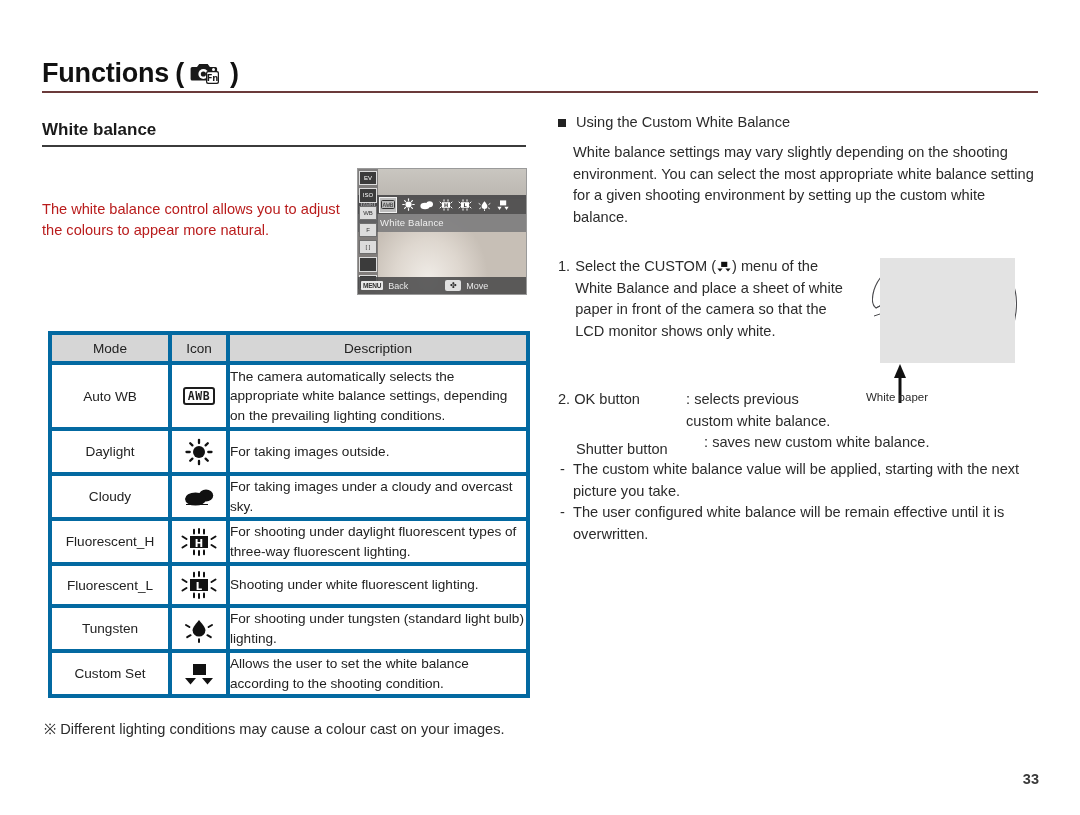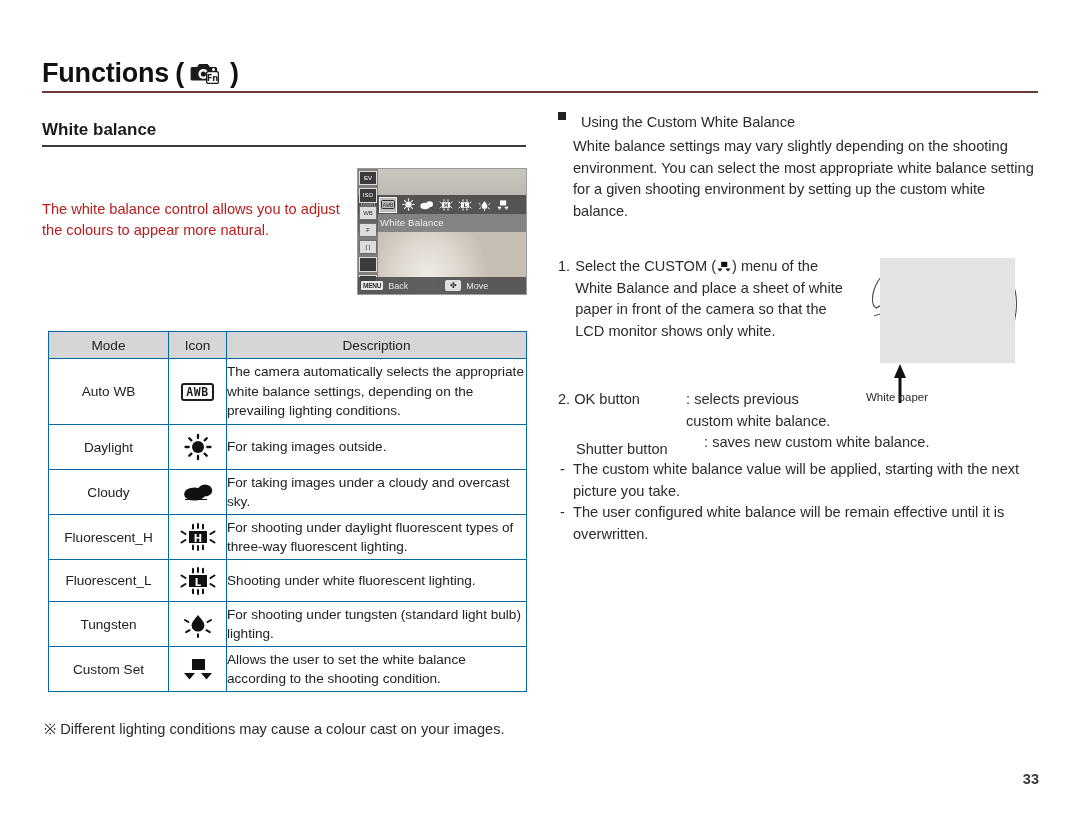--- a/index.html
+++ b/index.html
@@ -190,21 +190,21 @@
   
   table.wb {
     position: absolute;
     left: 48px;
     top: 331px;
     width: 478px;
     border-collapse: collapse;
     table-layout: fixed;
   }
   table.wb td, table.wb th {
-    border: 1px solid #0369a1;
+    border: 4px solid #0369a1;
     font-size: 13.6px;
     color: #222;
     font-weight: normal;
     padding: 0;
   }
   table.wb thead th {
     background: #d6d6d6;
     height: 26px;
     text-align: center;
     font-size: 13.6px;
@@ -248,32 +248,32 @@
   .right-col {
     position: absolute;
     left: 558px;
     top: 112px;
     width: 478px;
   }
   .bullet-head {
     font-size: 14.6px;
     color: #2b2b2b;
     display: flex;
-    align-items: flex-start;
-    gap: 15px;
+    align-items: center;
+    gap: 10px;
     line-height: 21px;
   }
   .sq {
     display:inline-block;
     width: 8px; height: 8px;
     background:#222;
     flex: 0 0 auto;
   }
   .para {
-    margin-top: 3px;
+    margin-top: 9px;
     margin-left: 15px;
     font-size: 14.6px;
     line-height: 21.5px;
     color: #2b2b2b;
     width: 470px;
   }
   .step1 {
     position: absolute;
     left: 558px;
     top: 256px;

